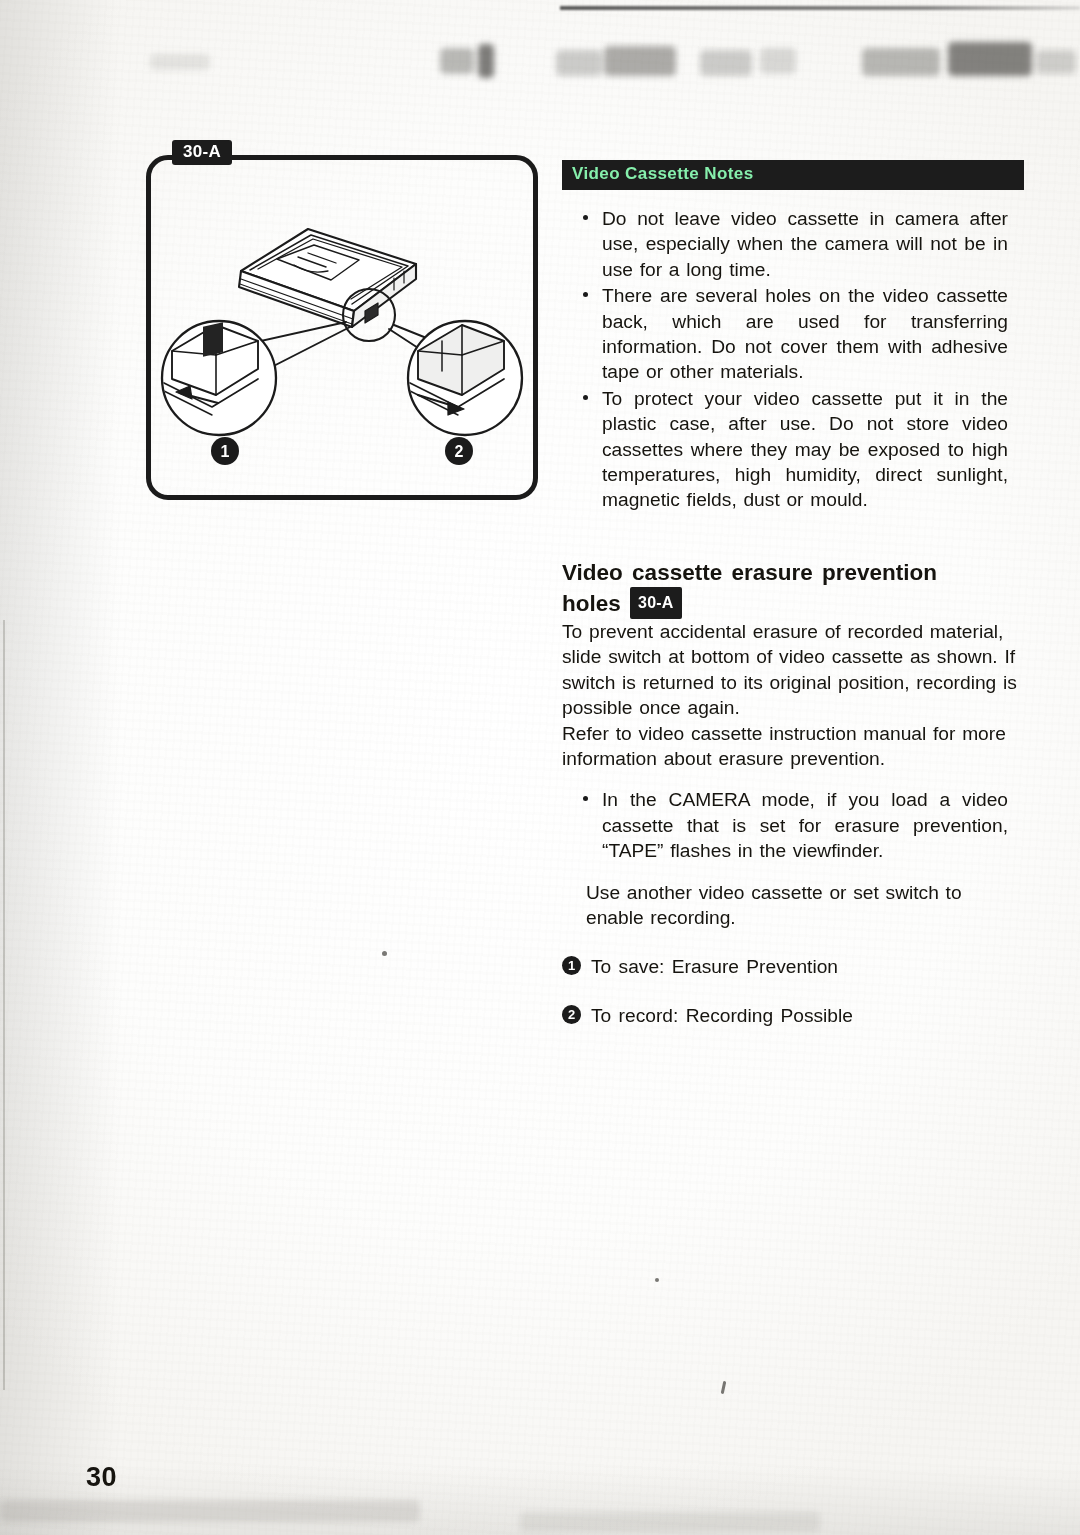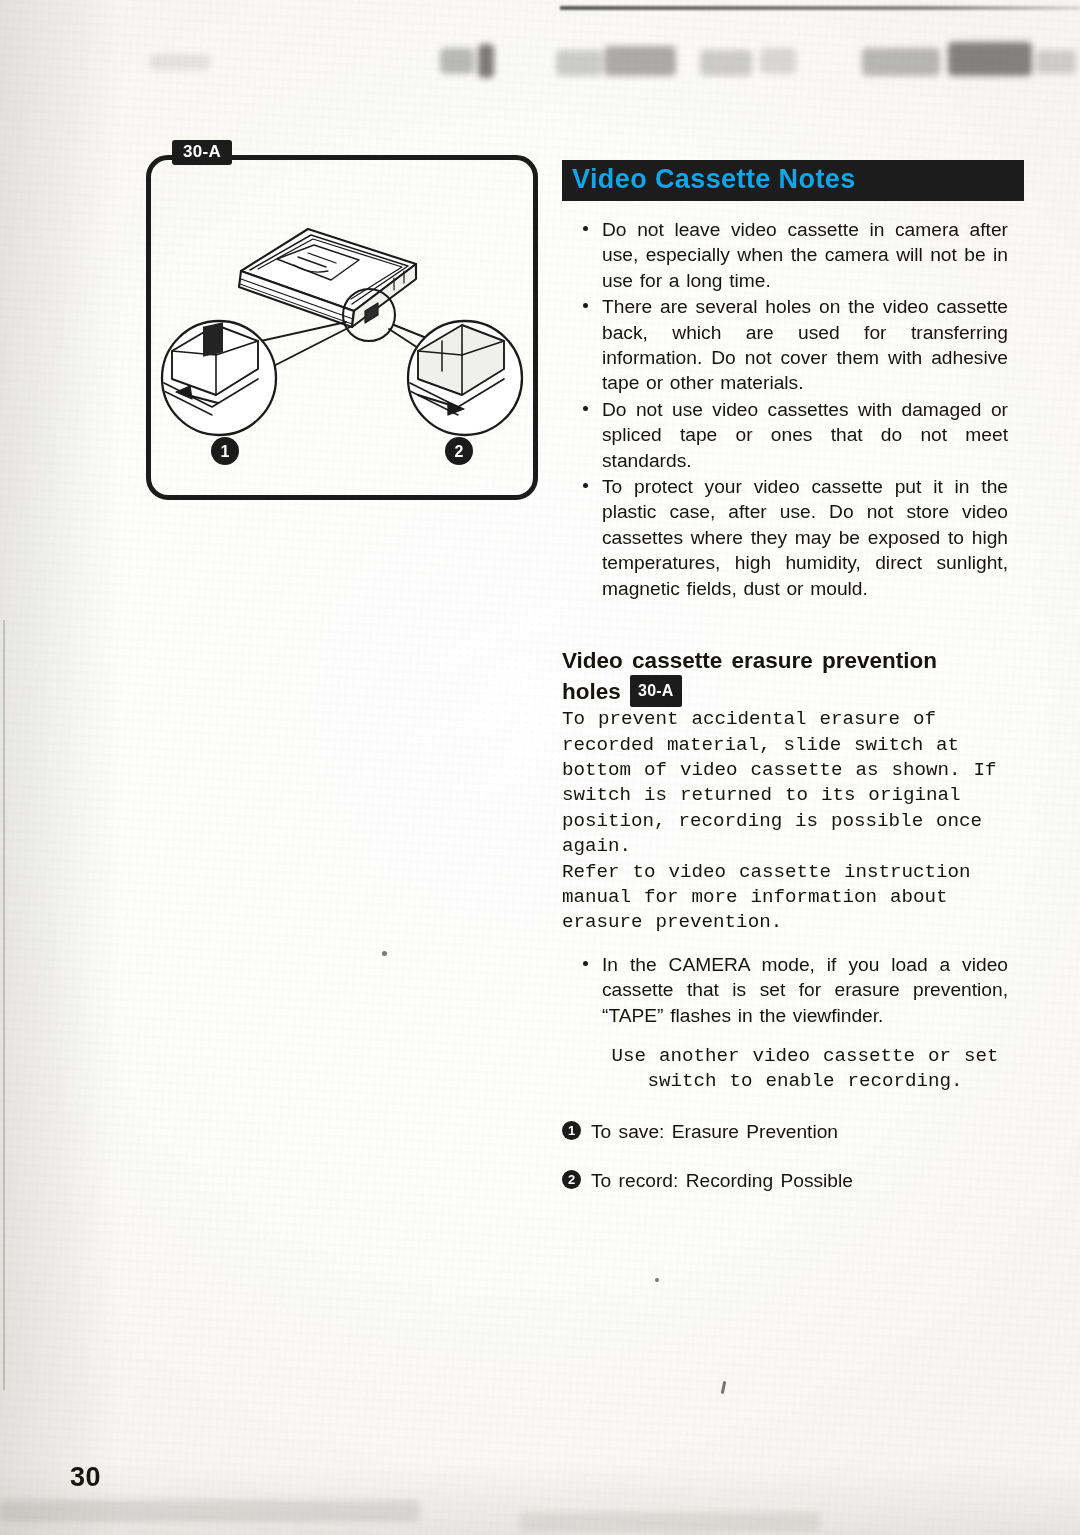--- a/index.html
+++ b/index.html
@@ -97,22 +97,22 @@
   }
 
   
   #text-column {
     position: absolute;
     left: 562px; top: 160px;
     width: 462px;
   }
   #notes-banner {
     background: #1c1c1c;
-    color: #0ea5e9;
-    font-size: 27px;
+    color: #86efac;
+    font-size: 17px;
     font-weight: bold;
     letter-spacing: .4px;
     padding: 4px 0 6px 10px;
     width: 452px;
     box-sizing: content-box;
     margin-bottom: 5px;
   }
   .bullet-list {
     margin: 16px;
     padding: 0;
@@ -153,21 +153,20 @@
     border-radius: 2px;
     vertical-align: 3px;
     letter-spacing: .2px;
     word-spacing: 0;
   }
   .body-para {
     font-size: 19.2px;
     line-height: 25.4px;
     word-spacing: 1.4px;
     margin: 0;
-    font-family: Liberation Mono, monospace;
   }
   .legend-row {
     position: relative;
     padding-left: 29px;
     font-size: 19.2px;
     line-height: 25px;
     word-spacing: 2px;
     margin-top: 24px;
   }
   .legend-row .num {
@@ -179,21 +178,21 @@
     border-radius: 50%;
     font-size: 13px;
     font-weight: bold;
     line-height: 19px;
     text-align: center;
   }
 
   
   #page-number {
     position: absolute;
-    left: 70px; top: 1462px;
+    left: 86px; top: 1462px;
     font-size: 27px;
     font-weight: bold;
     letter-spacing: .5px;
   }
   .speck {
     position: absolute;
     background: rgba(40,38,34,.62);
     pointer-events: none;
     border-radius: 50%;
   }
@@ -335,44 +334,40 @@
       <li class="bullet-item">
         <span class="dot"></span>
         <span>Do not leave video cassette in camera after use, especially when the camera will not be in use for a long time.</span>
       </li>
       <li class="bullet-item">
         <span class="dot"></span>
         <span>There are several holes on the video cassette back, which are used for transferring information. Do not cover them with adhesive tape or other materials.</span>
       </li>
       <li class="bullet-item">
         <span class="dot"></span>
-        <span>Do not use video cassettes with damaged or spliced tape or ones that do not meet standards.</span>
-      </li>
-      <li class="bullet-item">
-        <span class="dot"></span>
         <span>To protect your video cassette put it in the plastic case, after use.  Do not store video cassettes where they may be exposed to high temperatures, high humidity, direct sunlight, magnetic fields, dust or mould.</span>
       </li>
     </ul>
 
     <div id="switch-heading">
       <span>Video cassette erasure prevention</span><br>
       <span>holes</span>
       <span class="inline-tab">30-A</span>
     </div>
 
     <p class="body-para">To prevent accidental erasure of recorded material, slide switch at bottom of video cassette as shown. If switch is returned to its original position, recording is possible once again.</p>
     <p class="body-para">Refer to video cassette instruction manual for more information about erasure prevention.</p>
 
     <ul class="bullet-list">
       <li class="bullet-item">
         <span class="dot"></span>
         <span>In the CAMERA mode, if you load a video cassette that is set for erasure prevention, “TAPE” flashes in the viewfinder.</span>
       </li>
     </ul>
-    <p class="body-para" style="padding-left:24px;text-align:center;">Use another video cassette or set switch to enable recording.</p>
+    <p class="body-para" style="padding-left:24px;">Use another video cassette or set switch to enable recording.</p>
 
     <div class="legend-row">
       <span class="num">1</span>
       <span>To save: Erasure Prevention</span>
     </div>
     <div class="legend-row">
       <span class="num">2</span>
       <span>To record: Recording Possible</span>
     </div>
   </div>

